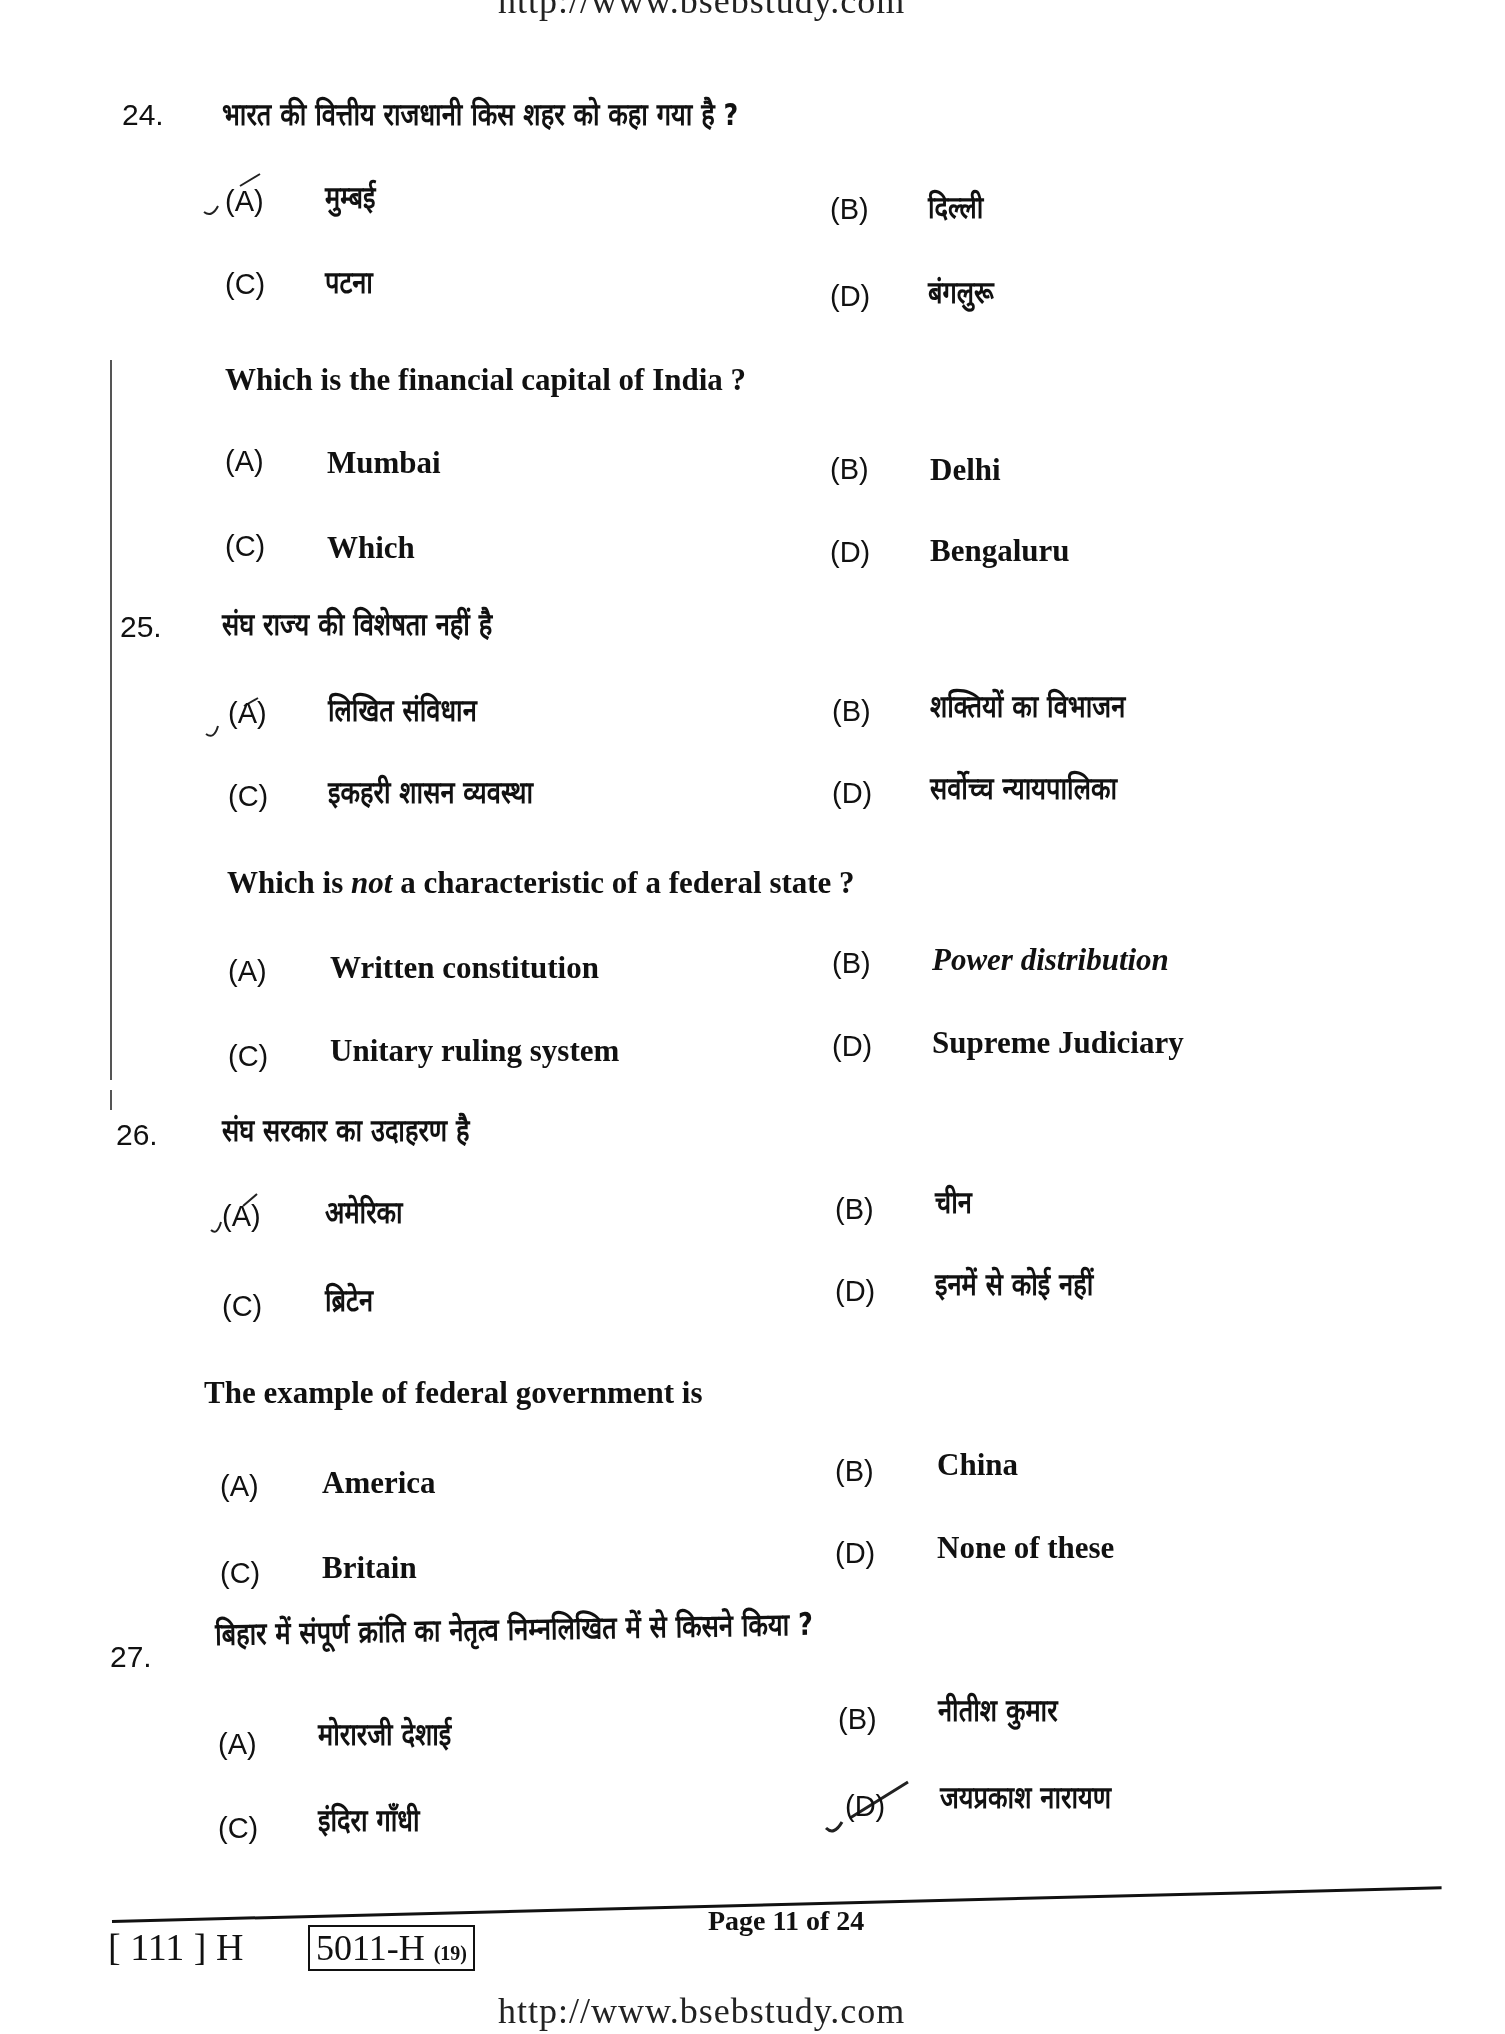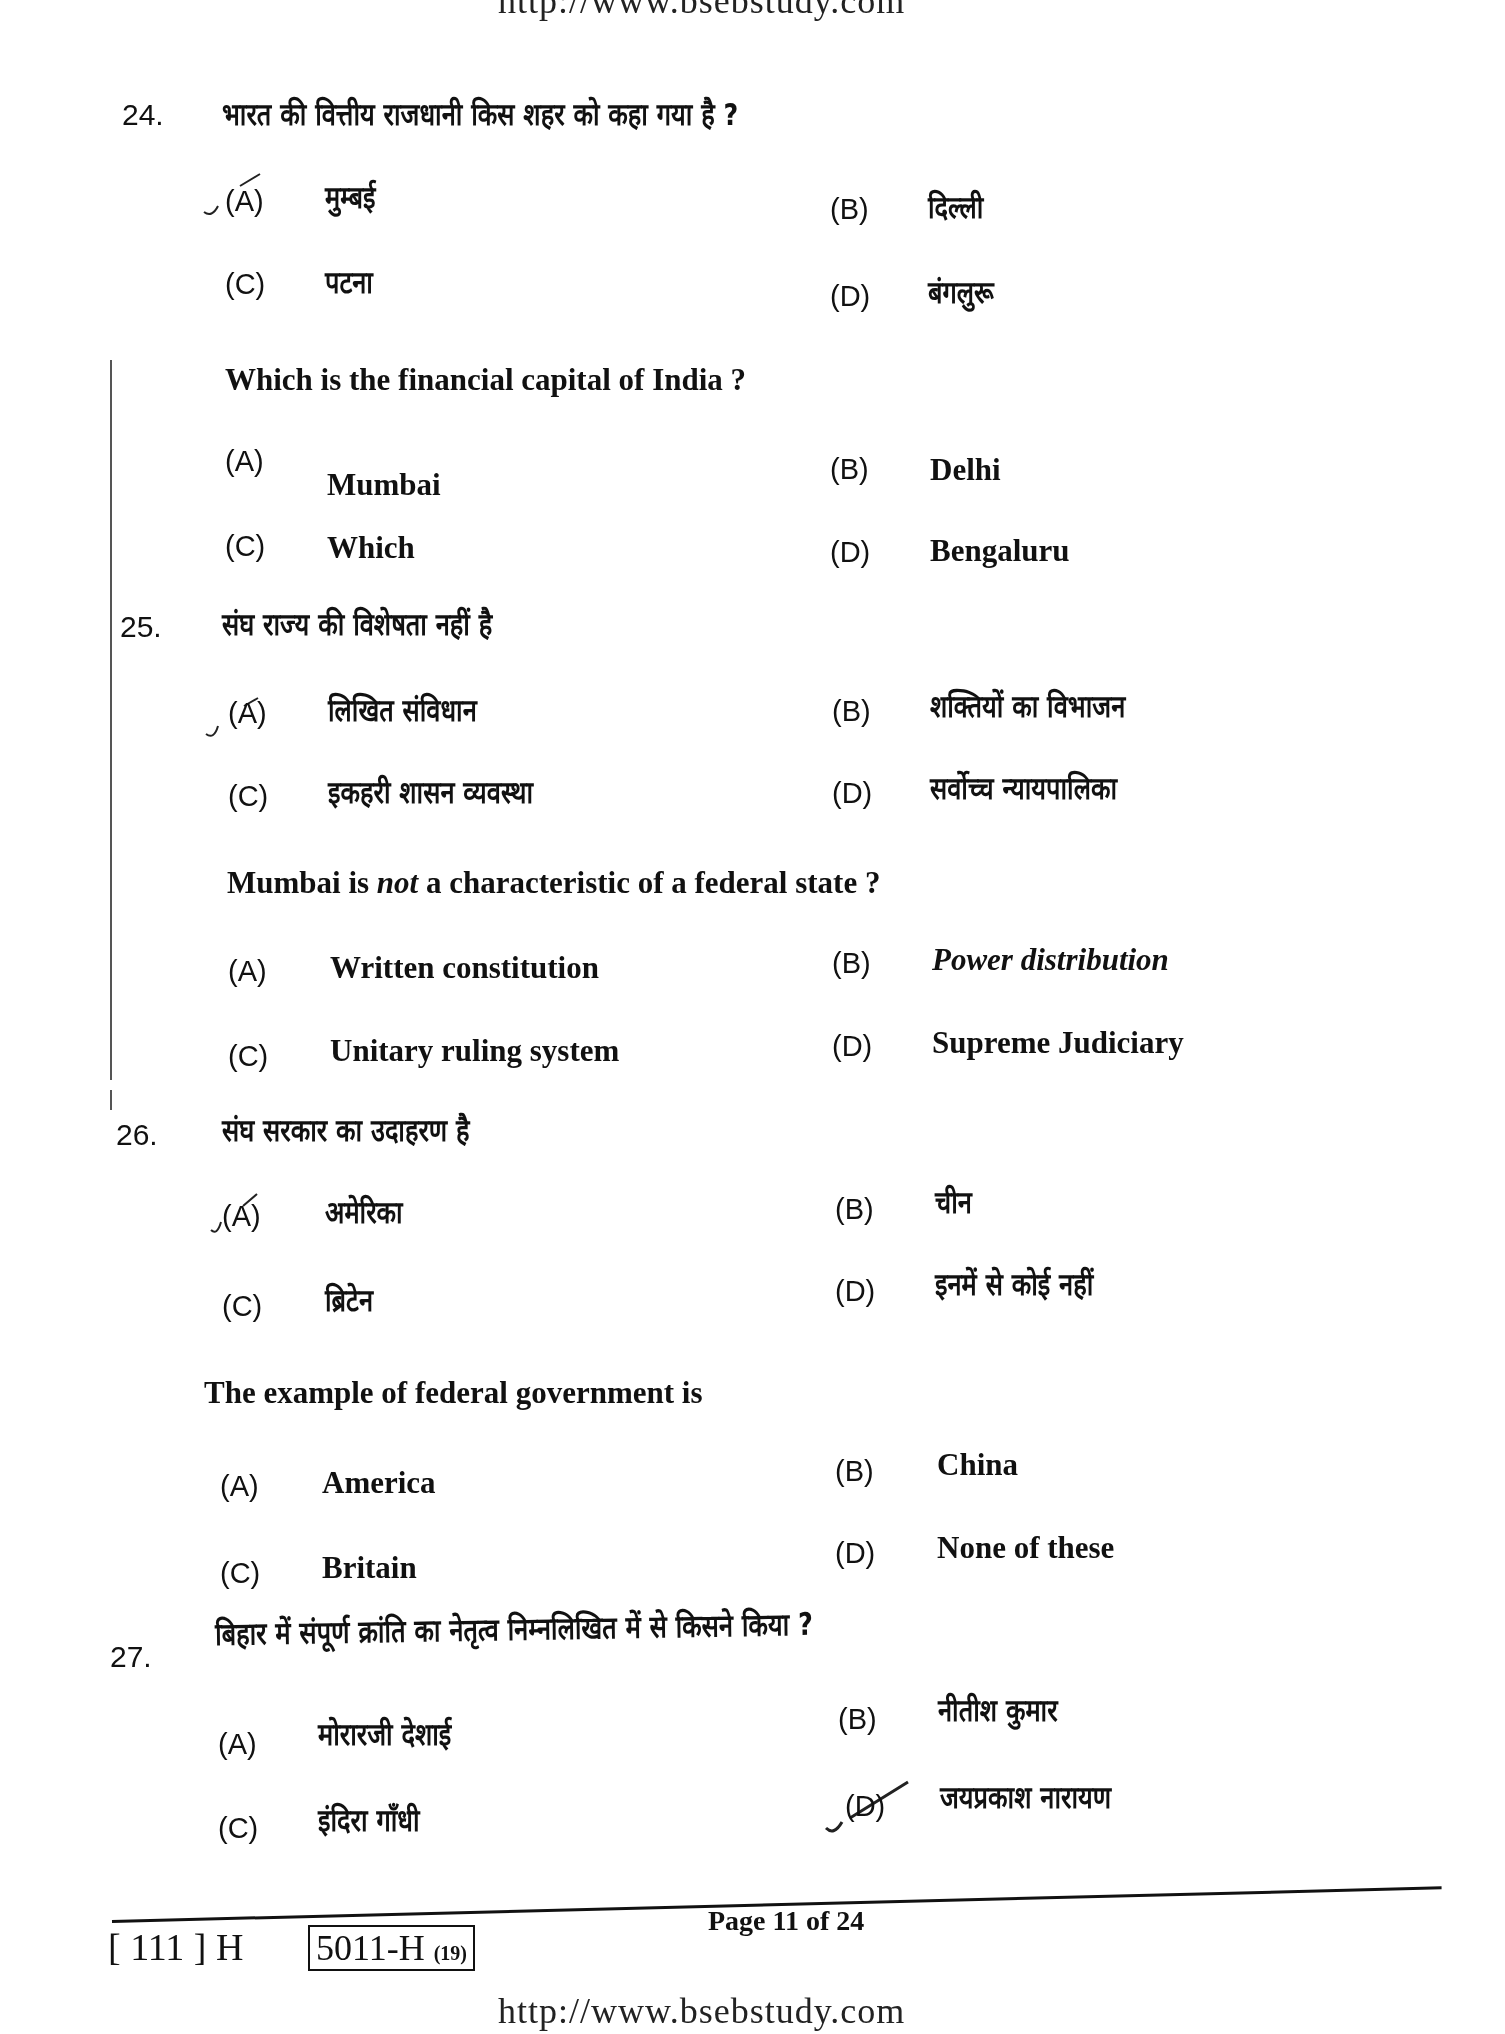--- a/index.html
+++ b/index.html
@@ -36,21 +36,21 @@
   <div class="abs hi" style="left:325px; top:175px;">मुम्बई</div>
   <div class="abs opt-label" style="left:830px; top:193px;">(B)</div>
   <div class="abs hi" style="left:928px; top:185px;">दिल्ली</div>
   <div class="abs opt-label" style="left:225px; top:268px;">(C)</div>
   <div class="abs hi" style="left:325px; top:260px;">पटना</div>
   <div class="abs opt-label" style="left:830px; top:280px;">(D)</div>
   <div class="abs hi" style="left:928px; top:270px;">बंगलुरू</div>
 
   <div class="abs en" style="left:225px; top:362px;">Which is the financial capital of India ?</div>
   <div class="abs opt-label" style="left:225px; top:445px;">(A)</div>
-  <div class="abs en" style="left:327px; top:467px;text-align:right;">Mumbai</div>
+  <div class="abs en" style="left:327px; top:445px;text-align:right;">Mumbai</div>
   <div class="abs opt-label" style="left:830px; top:453px;">(B)</div>
   <div class="abs en" style="left:930px; top:452px;">Delhi</div>
   <div class="abs opt-label" style="left:225px; top:530px;">(C)</div>
   <div class="abs en" style="left:327px; top:530px;">Which</div>
   <div class="abs opt-label" style="left:830px; top:536px;">(D)</div>
   <div class="abs en" style="left:930px; top:533px;">Bengaluru</div>
 </div>
 
 <div>
   <div class="abs qnum" style="left:120px; top:610px;">25.</div>
@@ -62,21 +62,21 @@
   <div class="abs opt-label" style="left:228px; top:697px;">(A)</div>
   <div class="abs hi" style="left:328px; top:688px;">लिखित संविधान</div>
   <div class="abs opt-label" style="left:832px; top:695px;">(B)</div>
   <div class="abs hi" style="left:930px; top:684px;">शक्तियों का विभाजन</div>
   <div class="abs opt-label" style="left:228px; top:780px;">(C)</div>
   <div class="abs hi" style="left:328px; top:770px;">इकहरी शासन व्यवस्था</div>
   <div class="abs opt-label" style="left:832px; top:777px;">(D)</div>
   <div class="abs hi" style="left:930px; top:766px;">सर्वोच्च न्यायपालिका</div>
 
   <div class="abs en" style="left:227px; top:865px;">
-    <span>Mumbai is </span><em>not</em><span> a characteristic of a federal state ?</span>
+    <span>Which is </span><em>not</em><span> a characteristic of a federal state ?</span>
   </div>
   <div class="abs opt-label" style="left:228px; top:955px;">(A)</div>
   <div class="abs en" style="left:330px; top:950px;">Written constitution</div>
   <div class="abs opt-label" style="left:832px; top:947px;">(B)</div>
   <div class="abs en" style="left:932px; top:942px;font-style:italic;">Power distribution</div>
   <div class="abs opt-label" style="left:228px; top:1040px;">(C)</div>
   <div class="abs en" style="left:330px; top:1033px;">Unitary ruling system</div>
   <div class="abs opt-label" style="left:832px; top:1030px;">(D)</div>
   <div class="abs en" style="left:932px; top:1025px;">Supreme Judiciary</div>
 </div>

